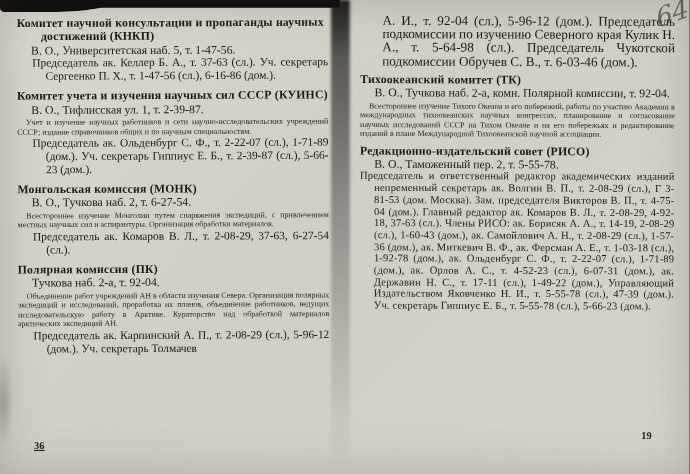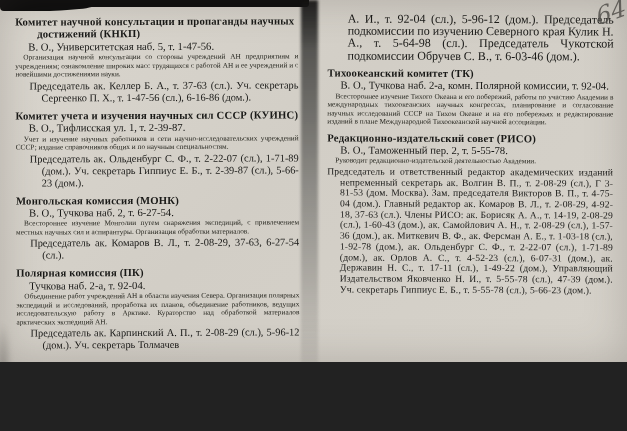--- a/index.html
+++ b/index.html
@@ -1,17 +1,17 @@
 <!DOCTYPE html>
 <html><head>
 <meta charset="utf-8">
 <style>
   html,body{margin:0;padding:0;background:#222;}
   .scan{
-    position:relative;width:627px;height:362px;overflow:hidden;
+    position:relative;width:627px;height:431px;overflow:hidden;
     background:linear-gradient(135deg,#dad6ce 0%,#d2cec6 45%,#d6d2ca 100%);
     font-family:"Liberation Serif","DejaVu Serif",serif;
     color:#191917;
   }
   .scan::after{
     content:"";position:absolute;inset:0;pointer-events:none;
     box-shadow:inset 0 0 40px rgba(70,65,58,.25);
   }
   .page{position:absolute;top:0;box-sizing:border-box;}
   .page-left{left:0;width:303px;height:431px;padding:15px 4px 0 16px;transform:rotate(-.25deg);}
@@ -32,21 +32,21 @@
   }
   .continuation{
     font-size:12px;line-height:12.2px;padding-left:20px;text-align:justify;
     margin-bottom:5px;
   }
   .officers-riso{
     font-size:9.6px;line-height:10.7px;padding-left:13px;text-indent:-13px;
     text-align:justify;letter-spacing:.15px;
   }
   .pagenum{position:absolute;font-size:9.5px;font-weight:700;color:#21211e;}
-  .pagenum-left{left:31px;top:412px;text-decoration:underline;}
+  .pagenum-left{left:31px;top:401px;text-decoration:underline;}
   .pagenum-right{left:583px;top:392px;}
   
   .top-band{
     position:absolute;left:0;top:0;width:309px;height:7px;background:#0b0b0b;
     border-radius:0 0 3px 2px;
   }
   .top-band-corner{
     position:absolute;left:0;top:0;width:96px;height:11px;background:#0b0b0b;
     border-radius:0 0 60% 4px;
   }
@@ -70,21 +70,20 @@
 </style>
 </head>
 <body>
 
 <div class="scan">
 
   <div class="page page-left">
     <div class="sec">
       <div class="sec-title">Комитет научной консультации и пропаганды научных достижений (КНКП)</div>
       <div class="addr">В. О., Университетская наб. 5, т. 1-47-56.</div>
-      <div class="desc">Организация научной консультации со стороны учреждений АН предприятиям и учреждениям; ознакомление широких масс трудящихся с работой АН и ее учреждений и с новейшими достижениями науки.</div>
       <div class="officers">Председатель ак. Келлер Б. А., т. 37-63 (сл.). Уч. секретарь Сергеенко П. Х., т. 1-47-56 (сл.), 6-16-86 (дом.).</div>
     </div>
     <div class="sec">
       <div class="sec-title">Комитет учета и изучения научных сил СССР (КУИНС)</div>
       <div class="addr">В. О., Тифлисская ул. 1, т. 2-39-87.</div>
       <div class="desc">Учет и изучение научных работников и сети научно-исследовательских учреждений СССР; издание справочников общих и по научным специальностям.</div>
       <div class="officers">Председатель ак. Ольденбург С. Ф., т. 2-22-07 (сл.), 1-71-89 (дом.). Уч. секретарь Гиппиус Е. Б., т. 2-39-87 (сл.), 5-66-23 (дом.).</div>
     </div>
     <div class="sec">
       <div class="sec-title">Монгольская комиссия (МОНК)</div>
@@ -103,27 +102,26 @@
   <div class="page page-right">
     <div class="continuation">А. И., т. 92-04 (сл.), 5-96-12 (дом.). Председатель подкомиссии по изучению Северного края Кулик Н. А., т. 5-64-98 (сл.). Председатель Чукотской подкомиссии Обручев С. В., т. 6-03-46 (дом.).</div>
     <div class="sec">
       <div class="sec-title">Тихоокеанский комитет (ТК)</div>
       <div class="addr">В. О., Тучкова наб. 2-а, комн. Полярной комиссии, т. 92-04.</div>
       <div class="desc">Всестороннее изучение Тихого Океана и его побережий, работы по участию Академии в международных тихоокеанских научных конгрессах, планирование и согласование научных исследований СССР на Тихом Океане и на его побережьях и редактирование изданий в плане Международной Тихоокеанской научной ассоциации.</div>
     </div>
     <div class="sec">
       <div class="sec-title">Редакционно-издательский совет (РИСО)</div>
       <div class="addr">В. О., Таможенный пер. 2, т. 5-55-78.</div>
-      <div class="desc">Руководит редакционно-издательской деятельностью Академии.</div>
       <div class="officers officers-riso">Председатель и ответственный редактор академических изданий непременный секретарь ак. Волгин В. П., т. 2-08-29 (сл.), Г 3-81-53 (дом. Москва). Зам. председателя Викторов В. П., т. 4-75-04 (дом.). Главный редактор ак. Комаров В. Л., т. 2-08-29, 4-92-18, 37-63 (сл.). Члены РИСО: ак. Борисяк А. А., т. 14-19, 2-08-29 (сл.), 1-60-43 (дом.), ак. Самойлович А. Н., т. 2-08-29 (сл.), 1-57-36 (дом.), ак. Миткевич В. Ф., ак. Ферсман А. Е., т. 1-03-18 (сл.), 1-92-78 (дом.), ак. Ольденбург С. Ф., т. 2-22-07 (сл.), 1-71-89 (дом.), ак. Орлов А. С., т. 4-52-23 (сл.), 6-07-31 (дом.), ак. Державин Н. С., т. 17-11 (сл.), 1-49-22 (дом.), Управляющий Издательством Яковченко Н. И., т. 5-55-78 (сл.), 47-39 (дом.). Уч. секретарь Гиппиус Е. Б., т. 5-55-78 (сл.), 5-66-23 (дом.).</div>
     </div>
   </div>
 
   <div class="pagenum pagenum-left">36</div>
-  <div class="pagenum pagenum-right">53</div>
+  <div class="pagenum pagenum-right">19</div>
 
   <div class="top-band"></div>
   <div class="top-band-corner"></div>
   <div class="gutter-shadow"></div>
   <div class="edge-smudge"></div>
   <div class="handwritten">64</div>
 
 </div>
 
 </body></html>

